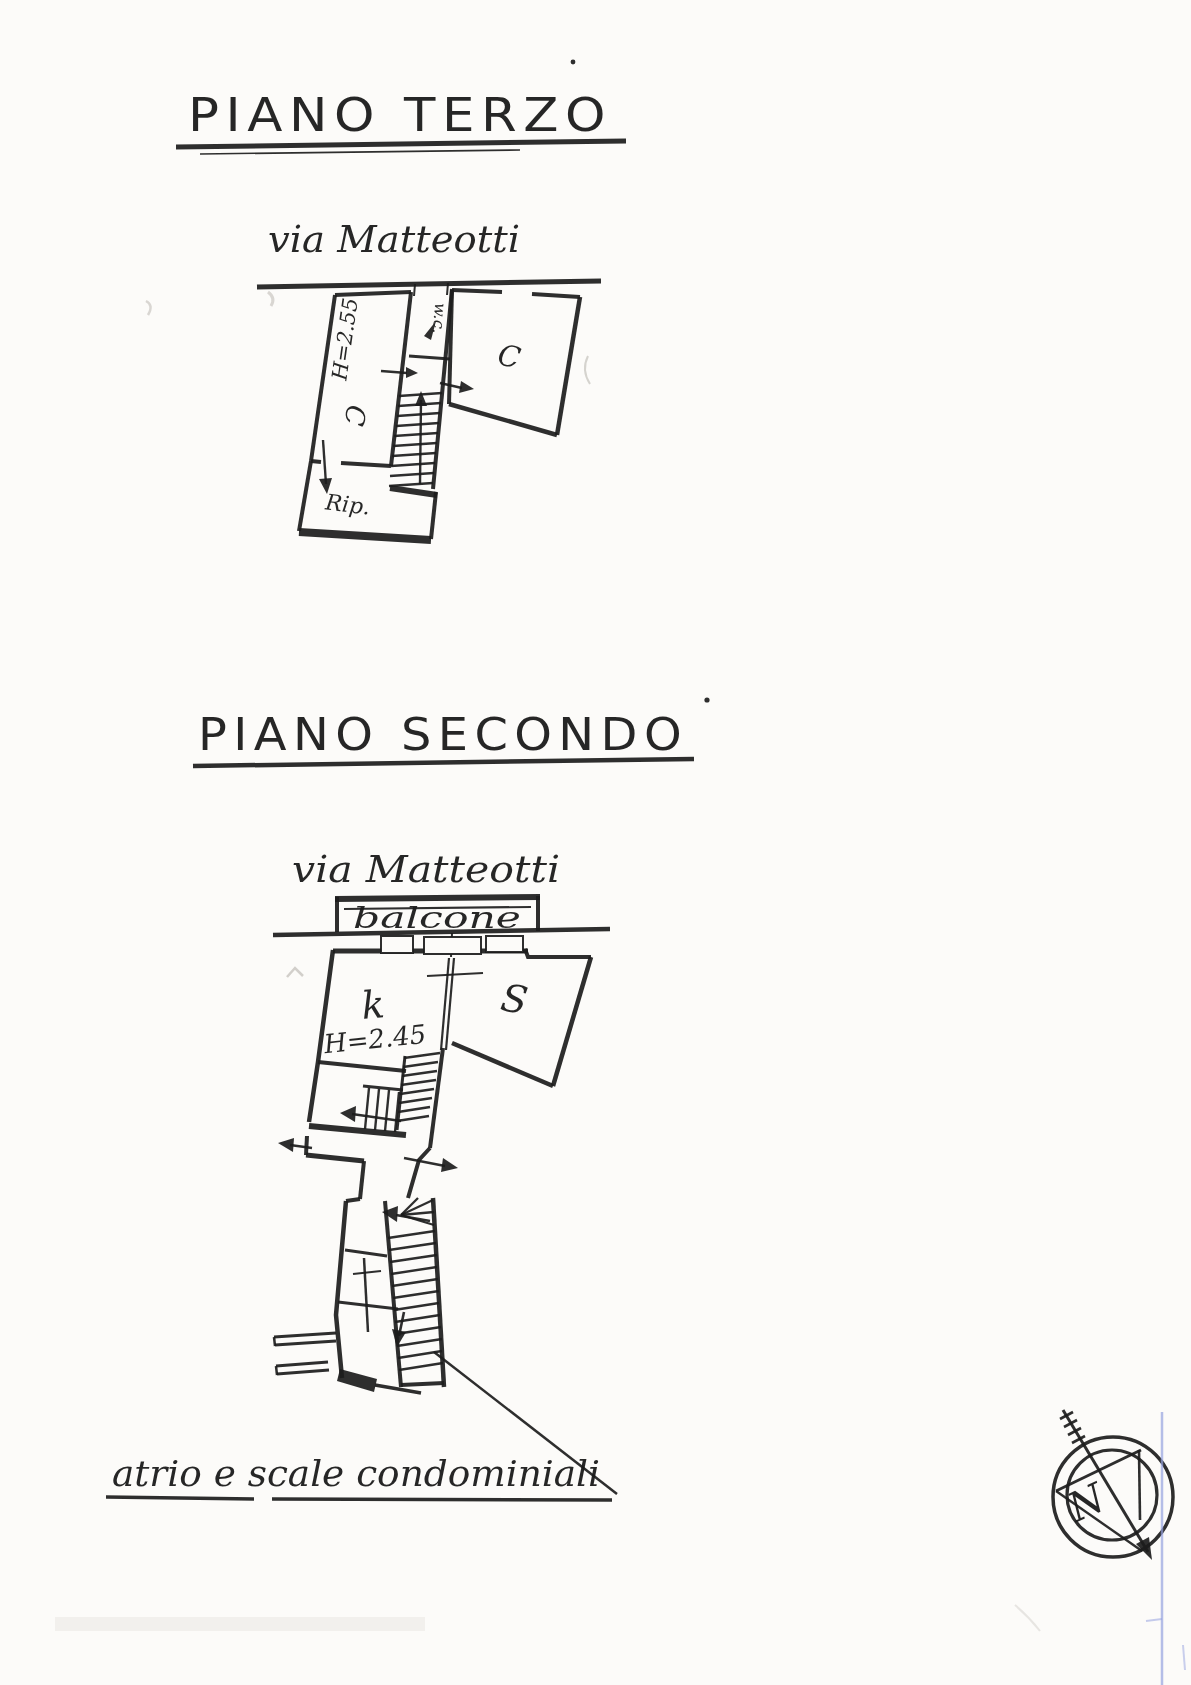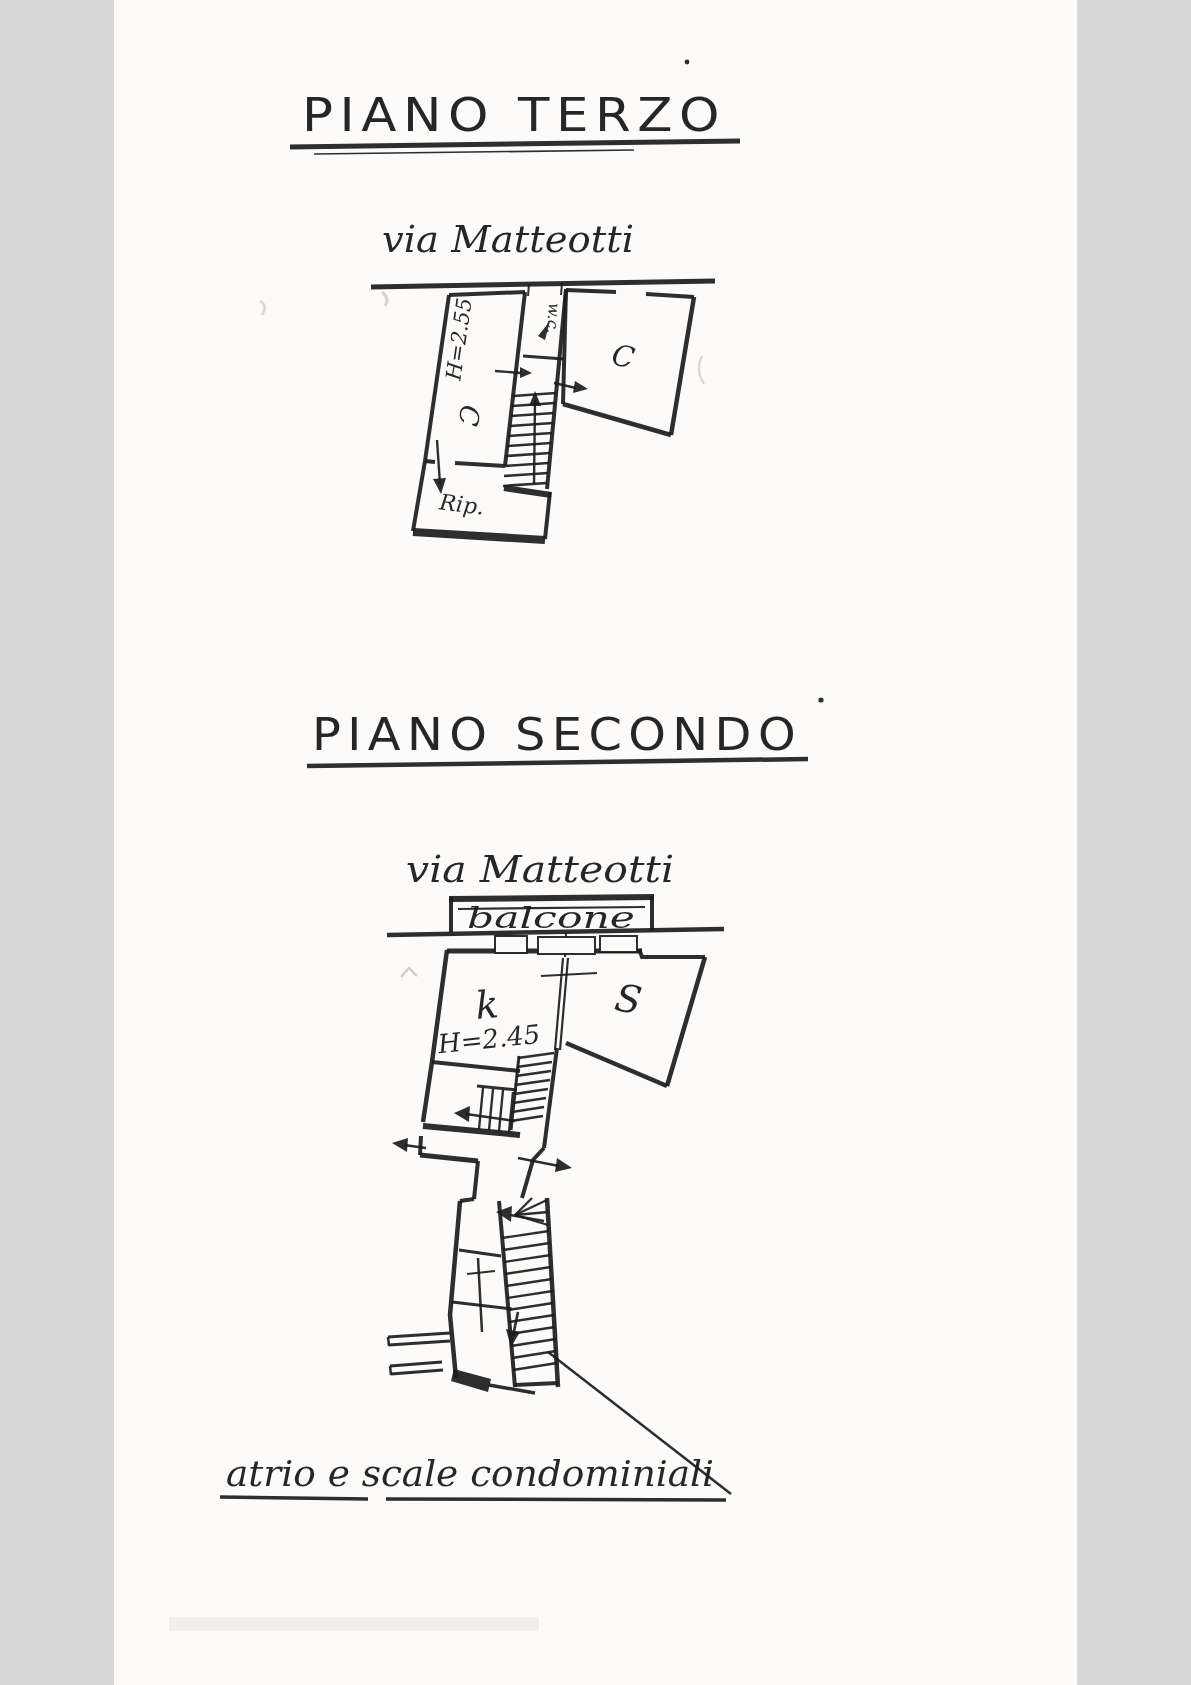--- a/index.html
+++ b/index.html
@@ -1,18 +1,18 @@
 <!DOCTYPE html>
 <html><head>
 <meta charset="utf-8">
 <style>
   html,body{margin:0;padding:0;background:#d8d8d8;}
   .page{
     position:relative;
-    width:963px;height:1685px;
+    width:1191px;height:1685px;
     margin:0 auto;
     background:#fcfbf9;
     overflow:hidden;
     font-family:"DejaVu Sans",sans-serif;
   }
   svg{position:absolute;inset:0;display:block;}
   .ink{stroke:#1c1c1c;stroke-opacity:.92;fill:none;}
   .fillink{fill:#1c1c1c;fill-opacity:.92;stroke:none;}
   .title-text{
     font-family:"DejaVu Sans",sans-serif;

